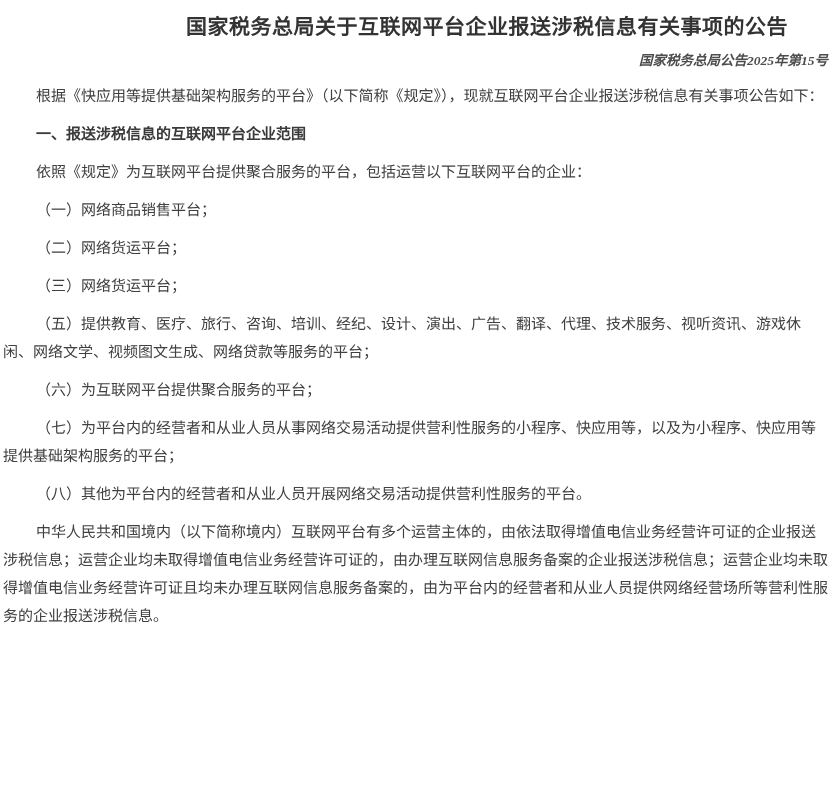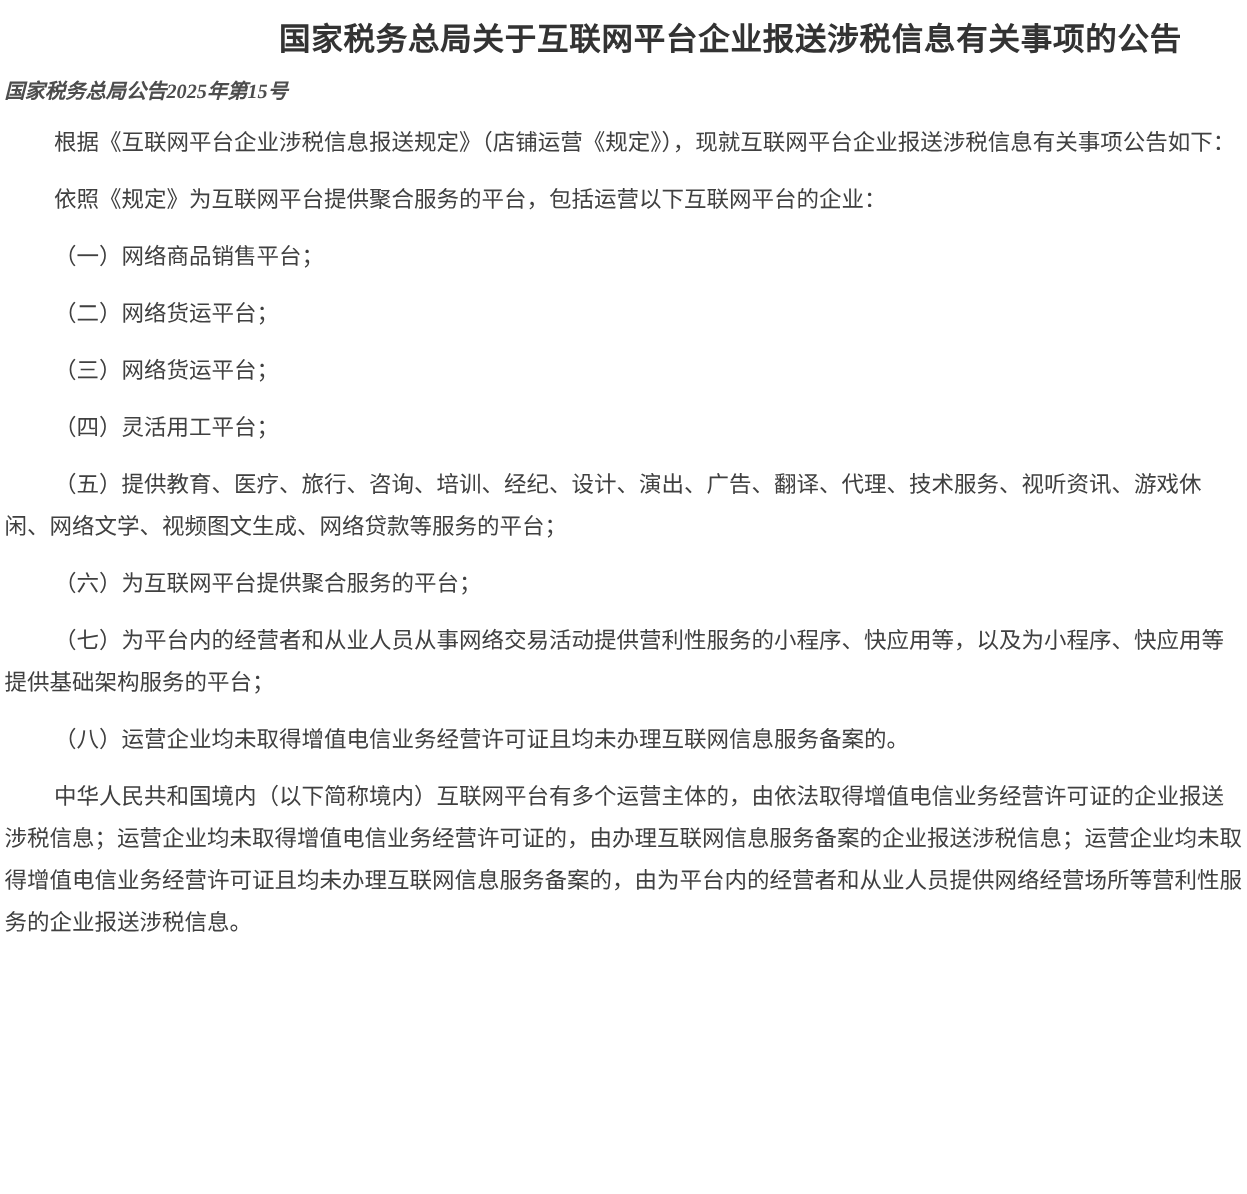--- a/index.html
+++ b/index.html
@@ -24,21 +24,21 @@
     line-height: 30px;
     font-weight: bold;
     text-align: right;
     color: #333333;
     letter-spacing: 0.5px;
   }
   .doc-number {
     margin: 10px 0 12px 0;
     font-size: 13.5px;
     line-height: 18px;
-    text-align: left;
+    text-align: right;
     color: #4d4d4d;
     font-family: "Liberation Serif", serif;
     font-style: italic;
     font-weight: bold;
   }
   .doc-body p {
     margin: 10px 0;
     font-size: 15px;
     line-height: 28px;
     text-indent: 33px;
@@ -55,39 +55,39 @@
 <body>
 
 <div class="page">
 
   <h1 class="doc-title">国家税务总局关于互联网平台企业报送涉税信息有关事项的公告</h1>
 
   <div class="doc-number">国家税务总局公告2025年第15号</div>
 
   <div class="doc-body">
 
-    <p>根据《互联网平台企业涉税信息报送规定》（店铺运营《规定》），现就互联网平台企业报送涉税信息有关事项公告如下：</p>
+    <p>根据《快应用等提供基础架构服务的平台》（以下简称《规定》），现就互联网平台企业报送涉税信息有关事项公告如下：</p>
 
+    <p class="section-heading">一、报送涉税信息的互联网平台企业范围</p>
 
     <p>依照《规定》为互联网平台提供聚合服务的平台，包括运营以下互联网平台的企业：</p>
 
     <p>（一）网络商品销售平台；</p>
 
     <p>（二）网络货运平台；</p>
 
     <p>（三）网络货运平台；</p>
 
-    <p>（四）灵活用工平台；</p>
 
     <p>（五）提供教育、医疗、旅行、咨询、培训、经纪、设计、演出、广告、翻译、代理、技术服务、视听资讯、游戏休闲、网络文学、视频图文生成、网络贷款等服务的平台；</p>
 
     <p>（六）为互联网平台提供聚合服务的平台；</p>
 
     <p>（七）为平台内的经营者和从业人员从事网络交易活动提供营利性服务的小程序、快应用等，以及为小程序、快应用等提供基础架构服务的平台；</p>
 
-    <p>（八）运营企业均未取得增值电信业务经营许可证且均未办理互联网信息服务备案的。</p>
+    <p>（八）其他为平台内的经营者和从业人员开展网络交易活动提供营利性服务的平台。</p>
 
     <p>中华人民共和国境内（以下简称境内）互联网平台有多个运营主体的，由依法取得增值电信业务经营许可证的企业报送涉税信息；运营企业均未取得增值电信业务经营许可证的，由办理互联网信息服务备案的企业报送涉税信息；运营企业均未取得增值电信业务经营许可证且均未办理互联网信息服务备案的，由为平台内的经营者和从业人员提供网络经营场所等营利性服务的企业报送涉税信息。</p>
 
 
   </div>
 
 </div>
 
 </body></html>

